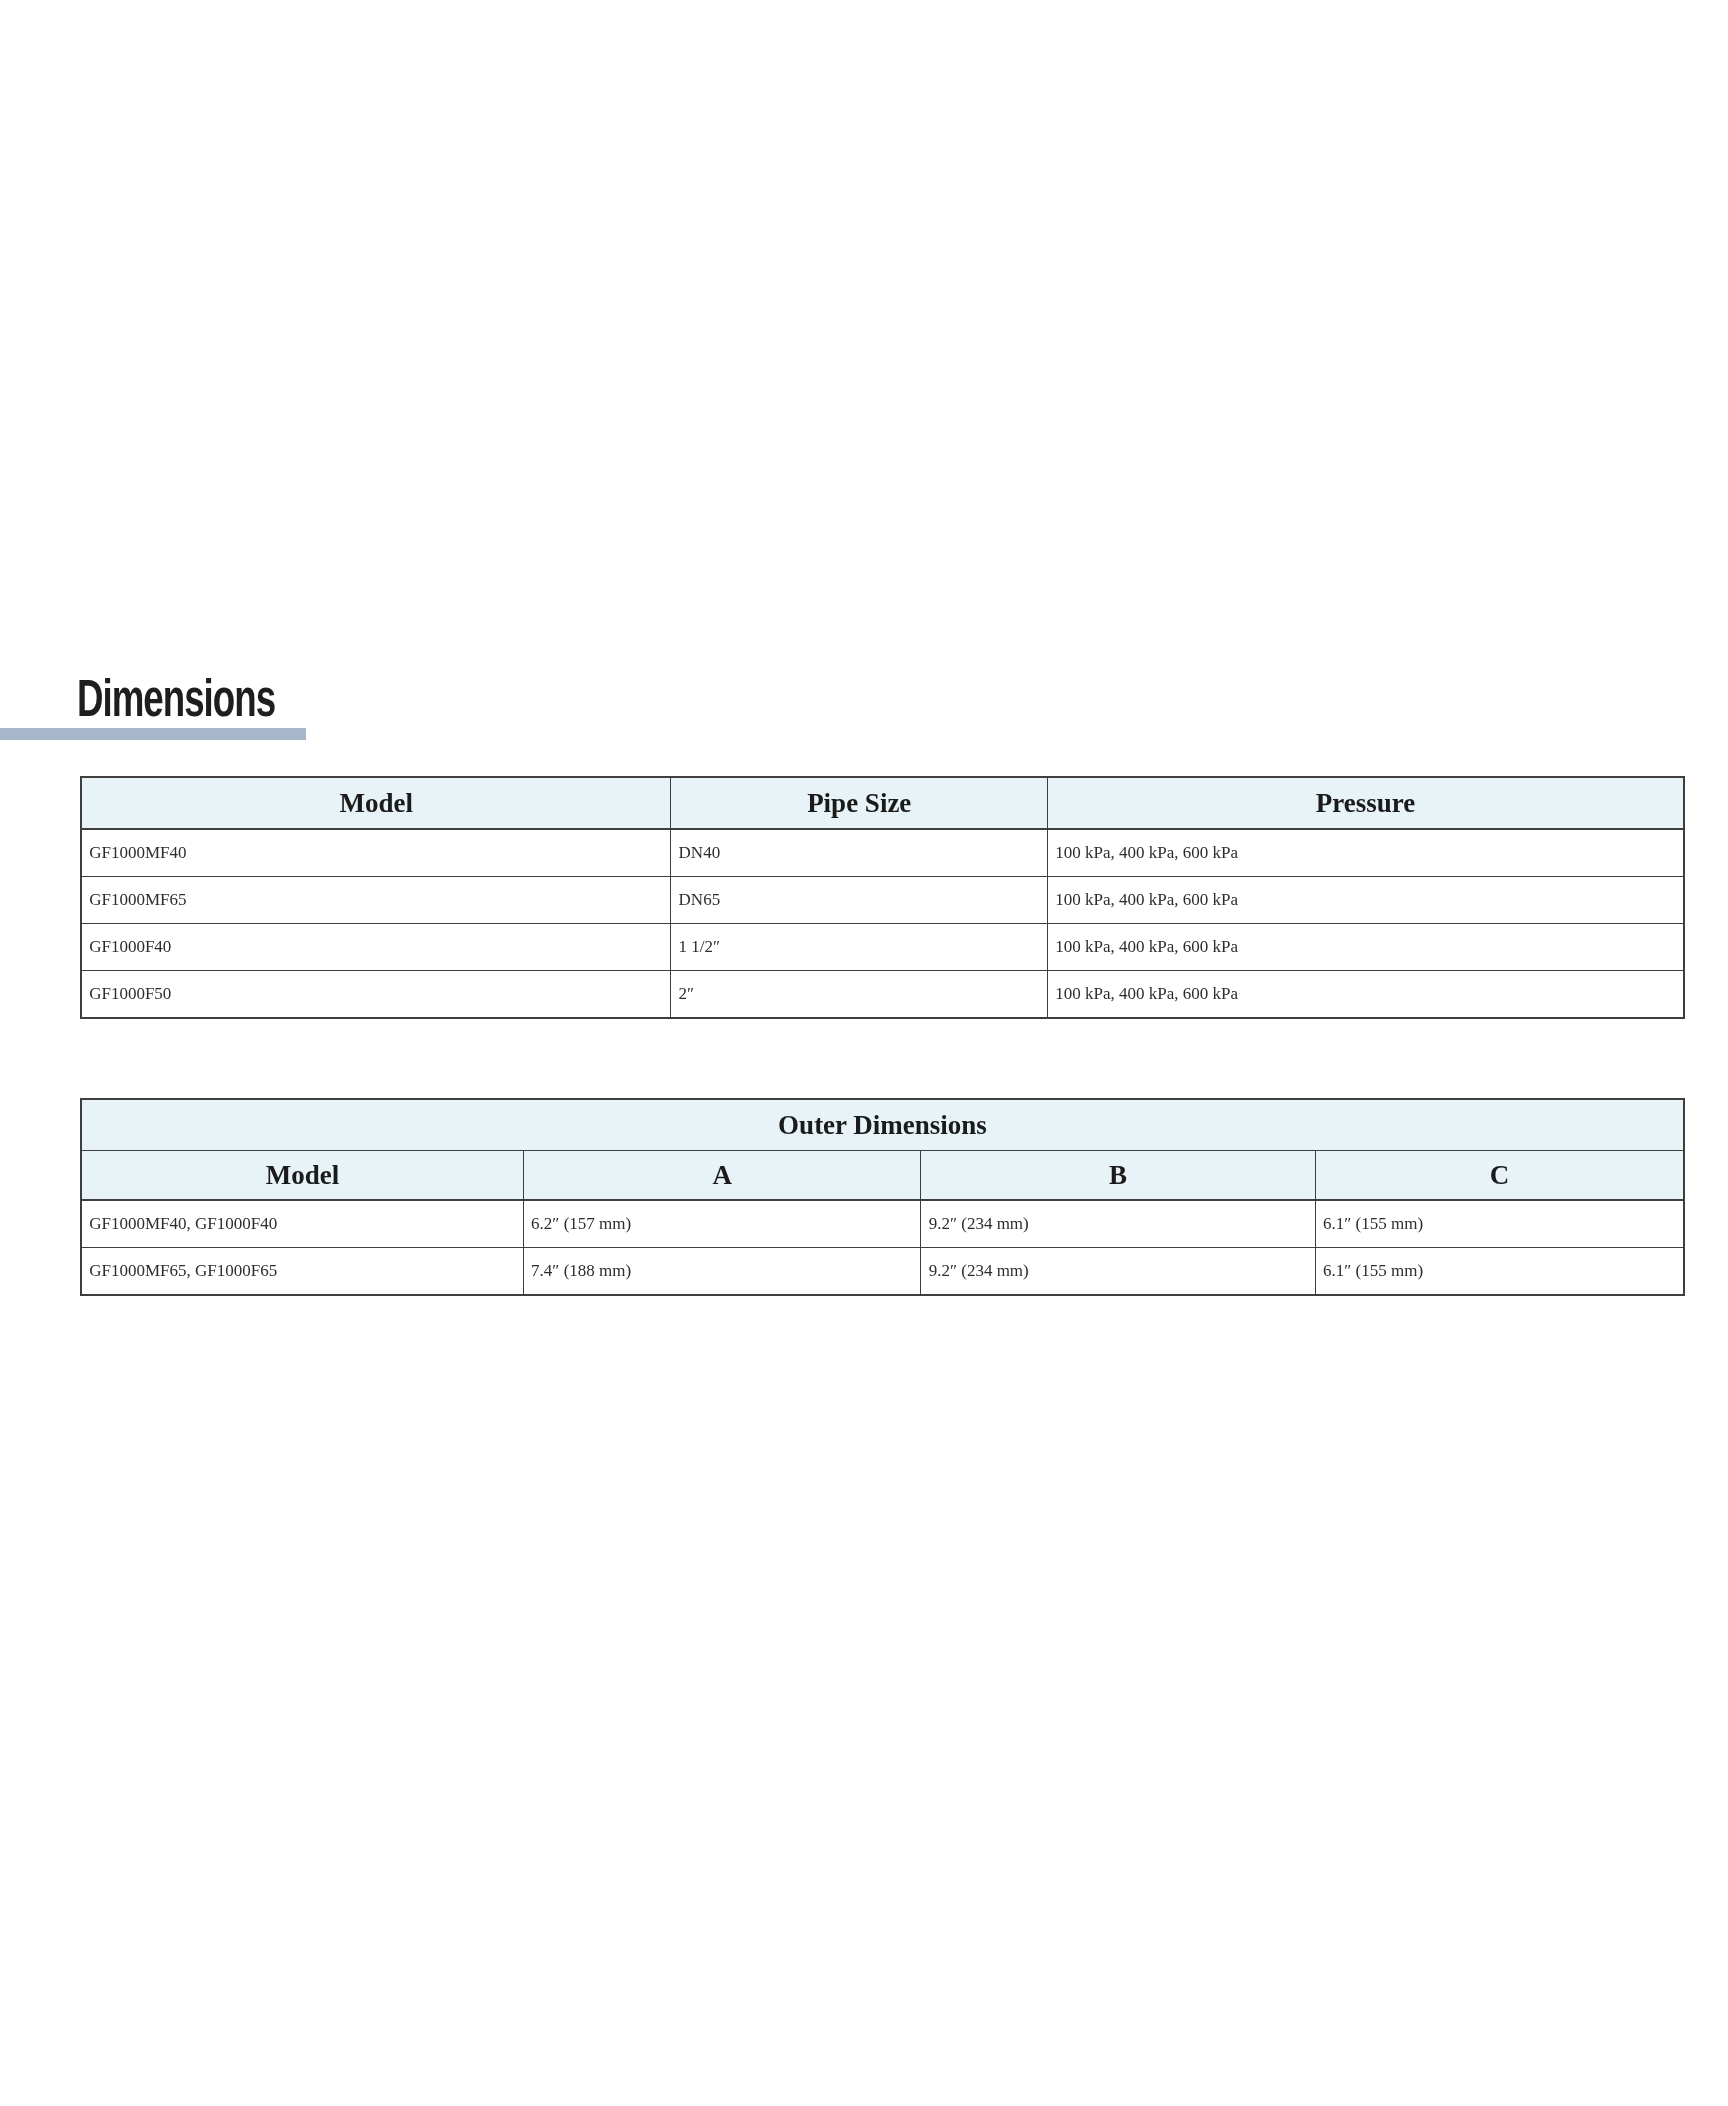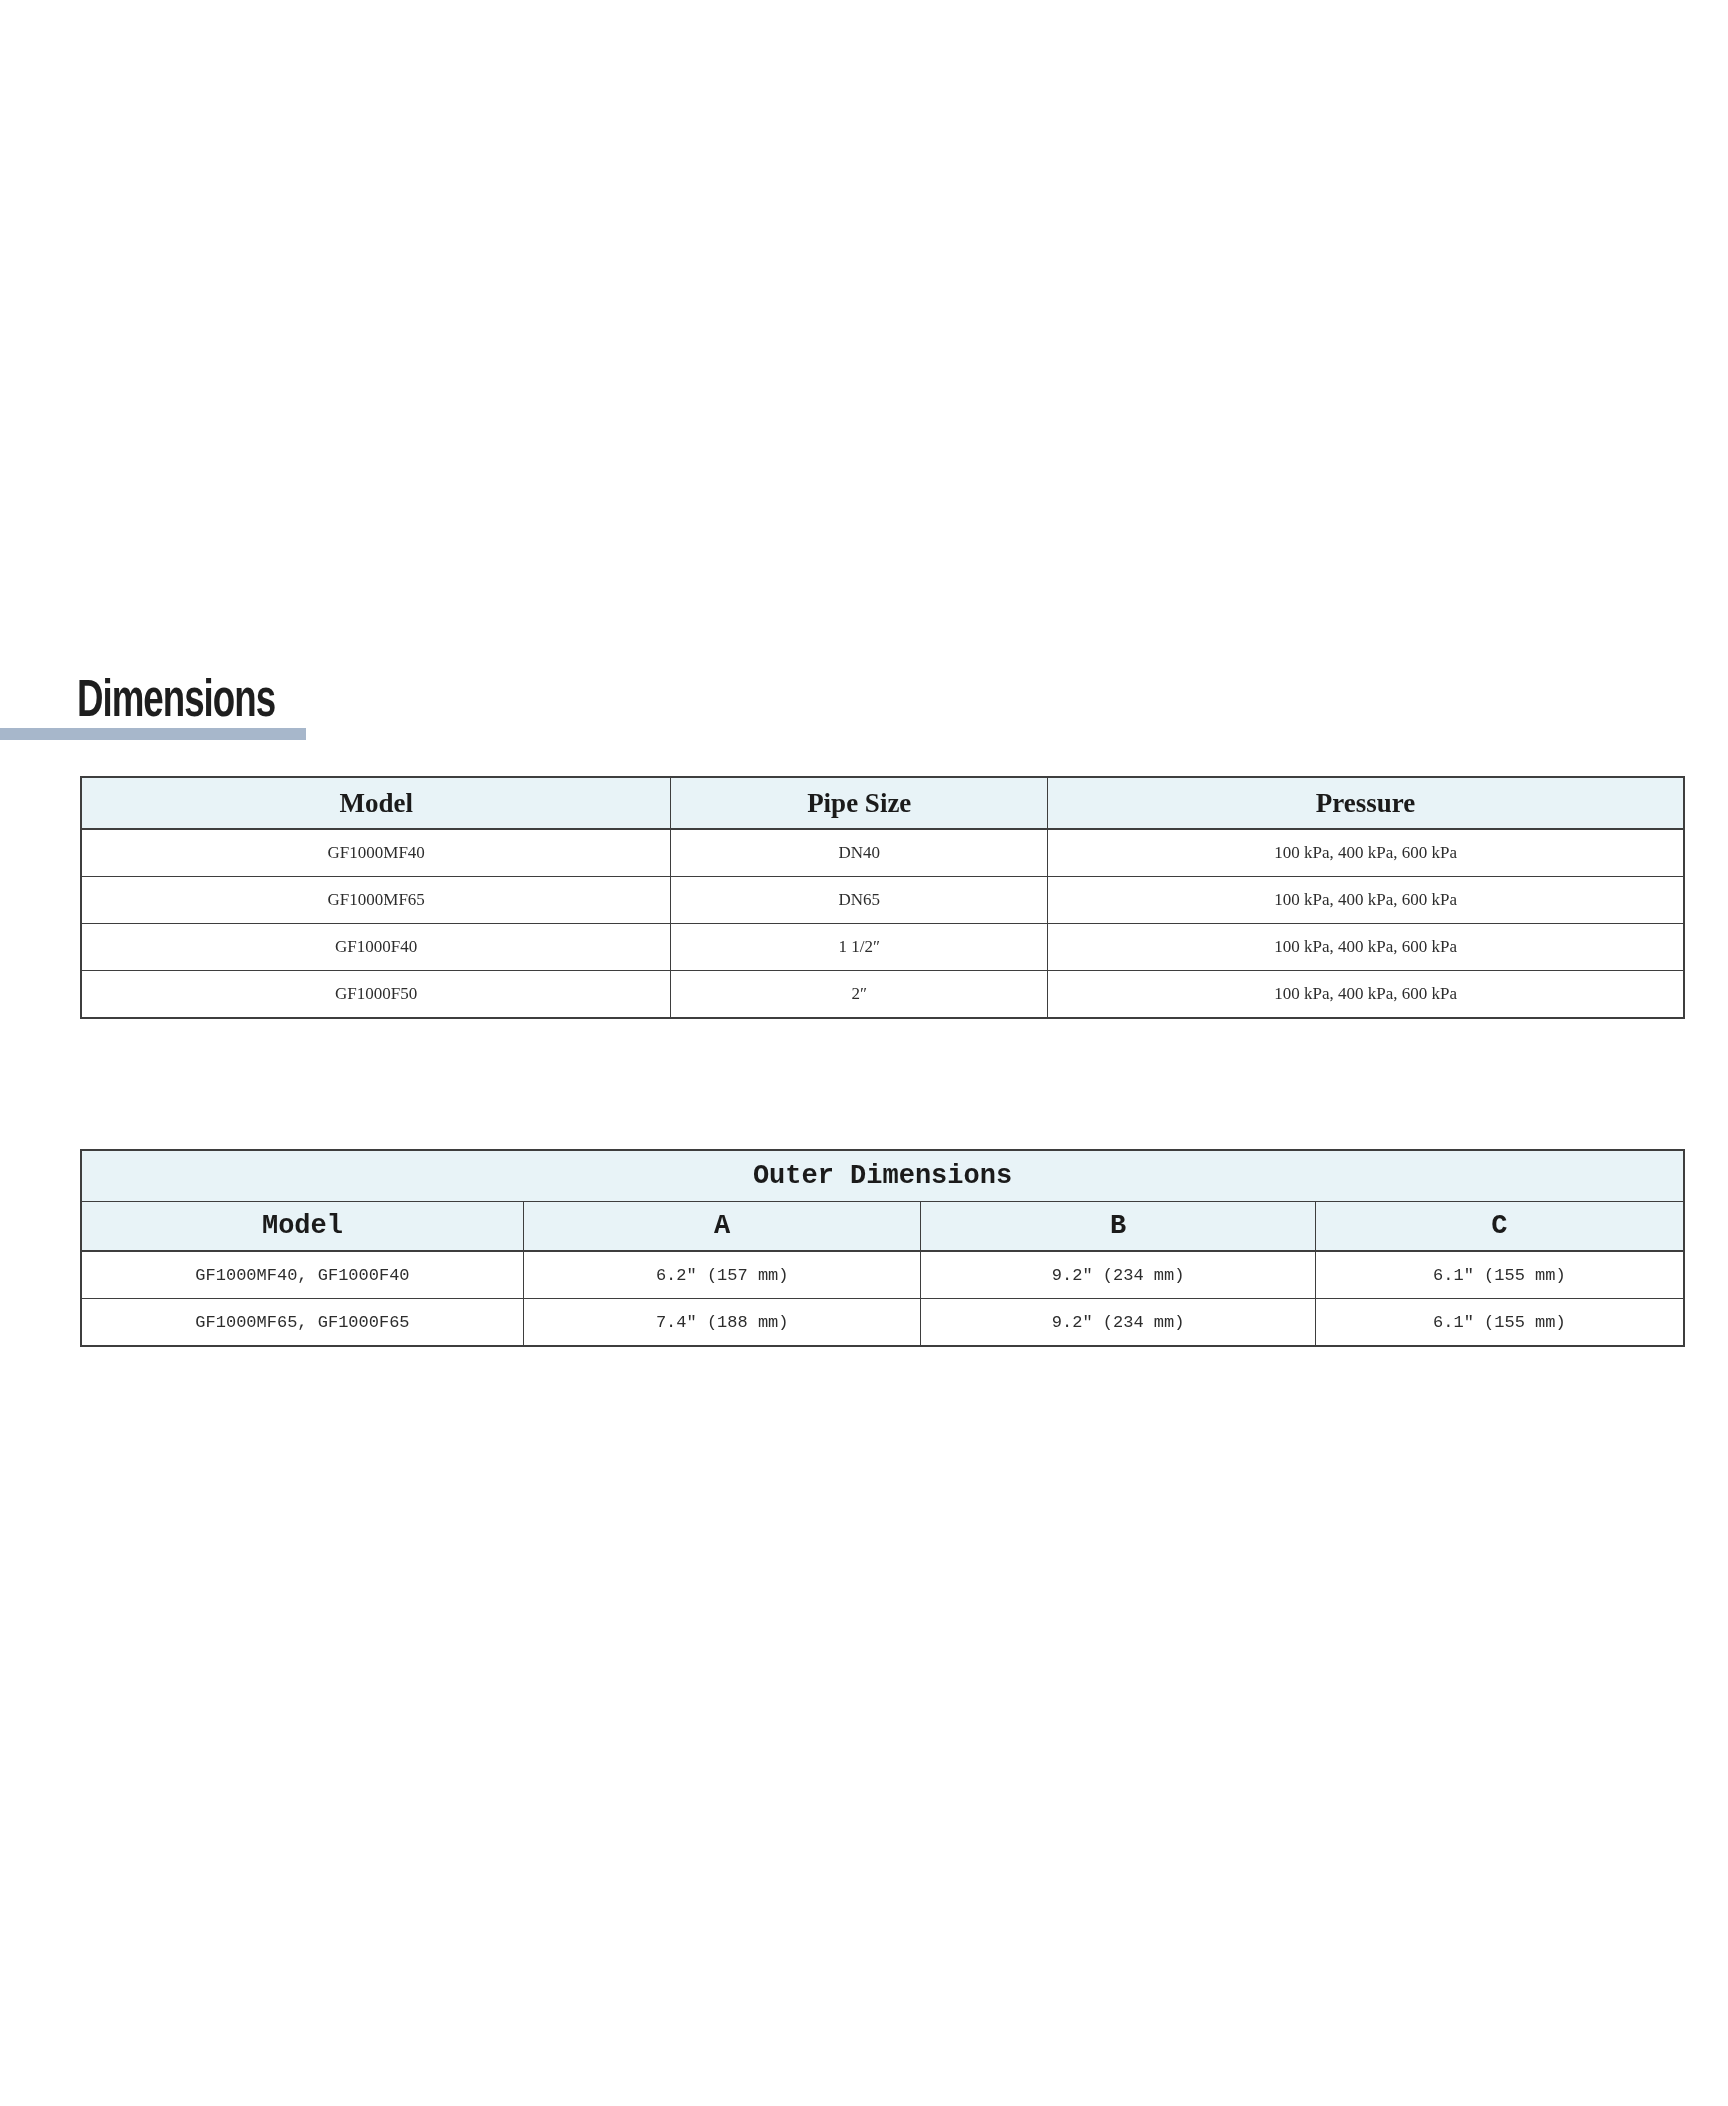--- a/index.html
+++ b/index.html
@@ -40,26 +40,25 @@
     background: var(--accent-bar, #a7b7cb);
   }
 
   
   table.spec {
     position: absolute;
     left: 80px;
     width: 1605px;
     border-collapse: collapse;
     table-layout: fixed;
-    text-align: center;
     color: #2d2d2d;
     border: 2.7px solid var(--border, #3e3e3e);
   }
   #spec-table  { top: 776px; }
-  #outer-table { top: 1149px; font-family: Liberation Mono, monospace; }
+  #outer-table { top: 1098px; }
 
   table.spec th,
   table.spec td {
     border: 1.8px solid var(--border, #3e3e3e);
     padding: 0 7.2px;
     overflow: hidden;
     white-space: nowrap;
   }
   table.spec th {
     background: var(--header-bg, #e8f3f7);

